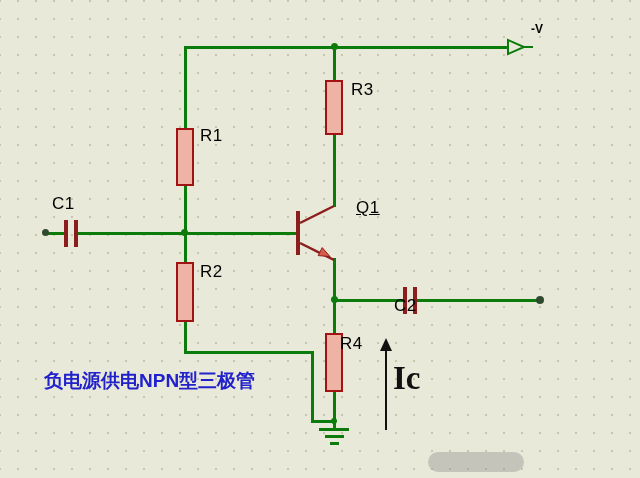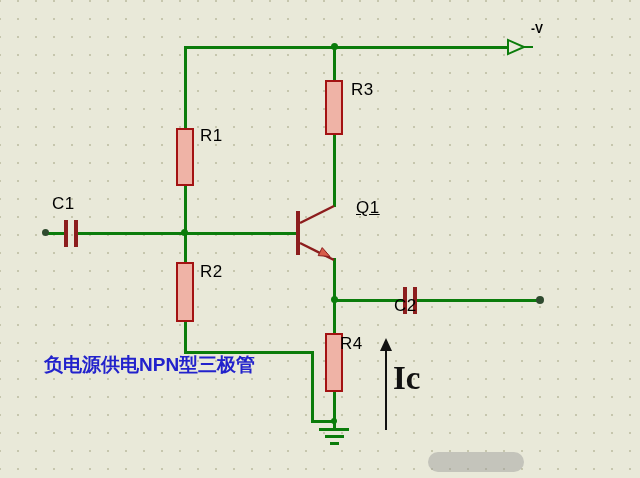--- a/index.html
+++ b/index.html
@@ -95,17 +95,17 @@
 
   <span class="lbl" style="left:200px;top:126px;">R1</span>
   <span class="lbl" style="left:200px;top:262px;">R2</span>
   <span class="lbl" style="left:351px;top:80px;">R3</span>
   <span class="lbl" style="left:340px;top:334px;">R4</span>
   <span class="lbl" style="left:52px;top:194px;">C1</span>
   <span class="lbl" style="left:394px;top:263px;margin-top:33px;">C2</span>
   <span class="lbl" style="left:356px;top:198px;text-decoration:underline;">Q1</span>
   <span class="pwr-lbl" style="left:531px;top:22px;">-V</span>
 
-  <span class="cap-text" style="left:44px;top:352px;">负电源供电NPN型三极管</span>
+  <span class="cap-text" style="left:44px;top:368px;">负电源供电NPN型三极管</span>
 
   <div class="watermark"></div>
 
 </div>
 
 </body></html>

